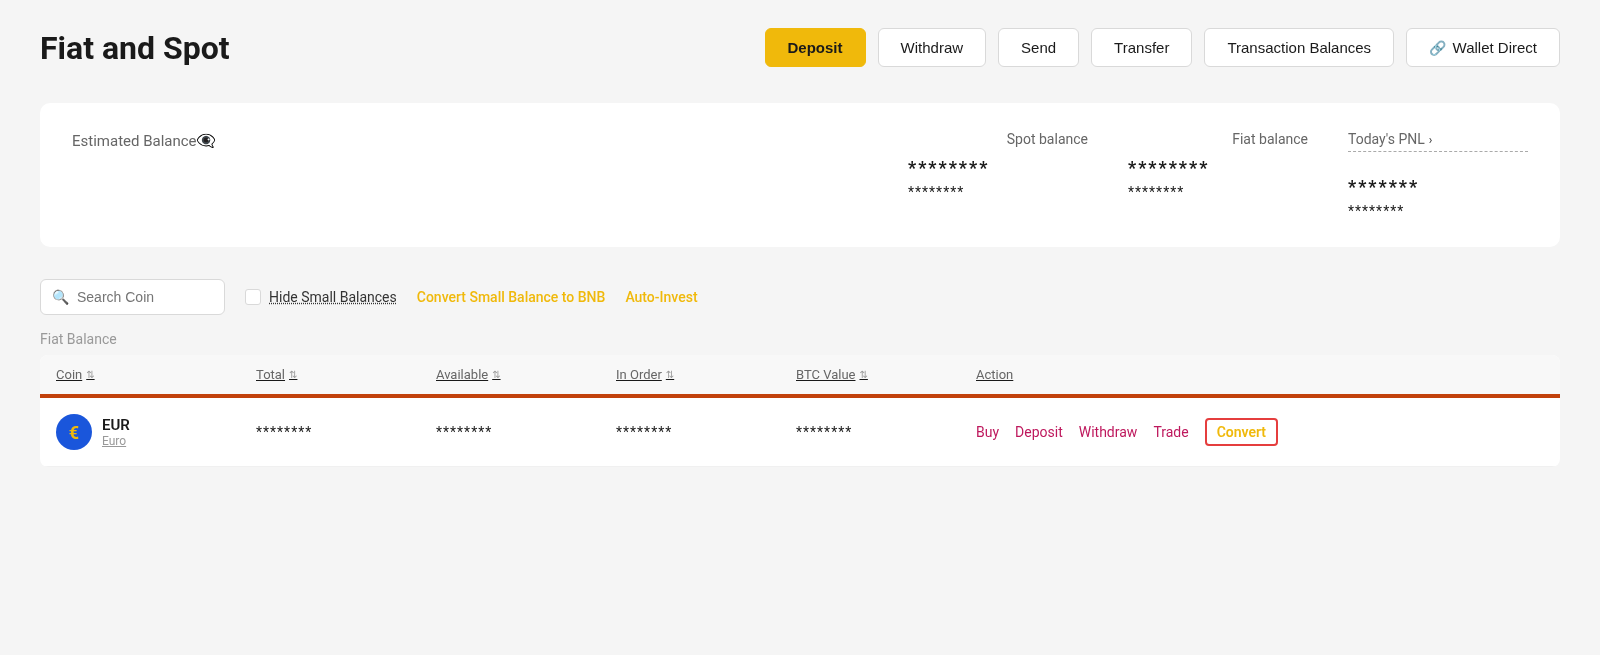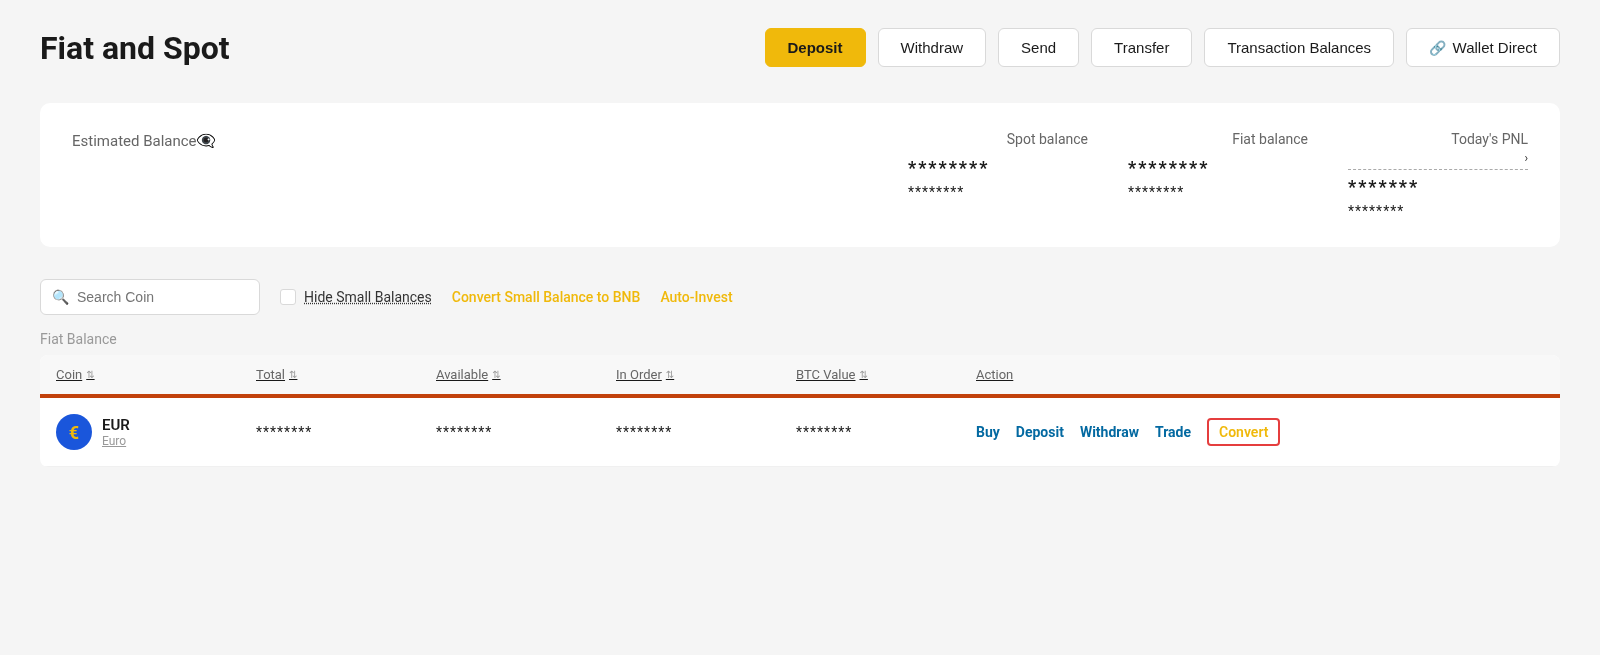--- a/index.html
+++ b/index.html
@@ -109,25 +109,24 @@
     .pnl-col {
       flex: 0 0 220px;
       padding-left: 40px;
     }
     .pnl-label {
       display: flex;
       align-items: flex-end;
       gap: 4px;
       font-size: 14px;
       color: #666;
-      margin-bottom: 6px;
+      margin-bottom: 24px;
       border-bottom: 1px dashed #aaa;
       padding-bottom: 4px;
       cursor: pointer;
-      flex-direction: column;
     }
     .pnl-label .chevron {
       font-size: 12px;
       color: #333;
     }
     
     .filter-section {
       display: flex;
       align-items: center;
       gap: 20px;
@@ -143,21 +142,21 @@
       left: 12px;
       color: #999;
       font-size: 14px;
     }
     .search-input {
       border: 1px solid #d9d9d9;
       border-radius: 6px;
       padding: 9px 14px 9px 36px;
       font-size: 14px;
       color: #999;
-      width: 220px;
+      width: 185px;
       outline: none;
       background: #fff;
     }
     .hide-small-wrap {
       display: flex;
       align-items: center;
       gap: 8px;
       cursor: pointer;
     }
     .checkbox {
@@ -253,23 +252,23 @@
       color: #1a1a1a;
       letter-spacing: 1px;
     }
     .action-cell {
       display: flex;
       align-items: center;
       gap: 16px;
     }
     .action-link {
       font-size: 14px;
-      color: #0369a1;
-      cursor: pointer;
-      font-weight: 700;
+      color: #be185d;
+      cursor: pointer;
+      font-weight: 400;
       text-decoration: none;
     }
     .action-link.convert-btn {
       border: 2px solid #e53e3e;
       border-radius: 4px;
       padding: 4px 10px;
       color: #f0b90b;
       font-weight: 600;
     }
   </style>

